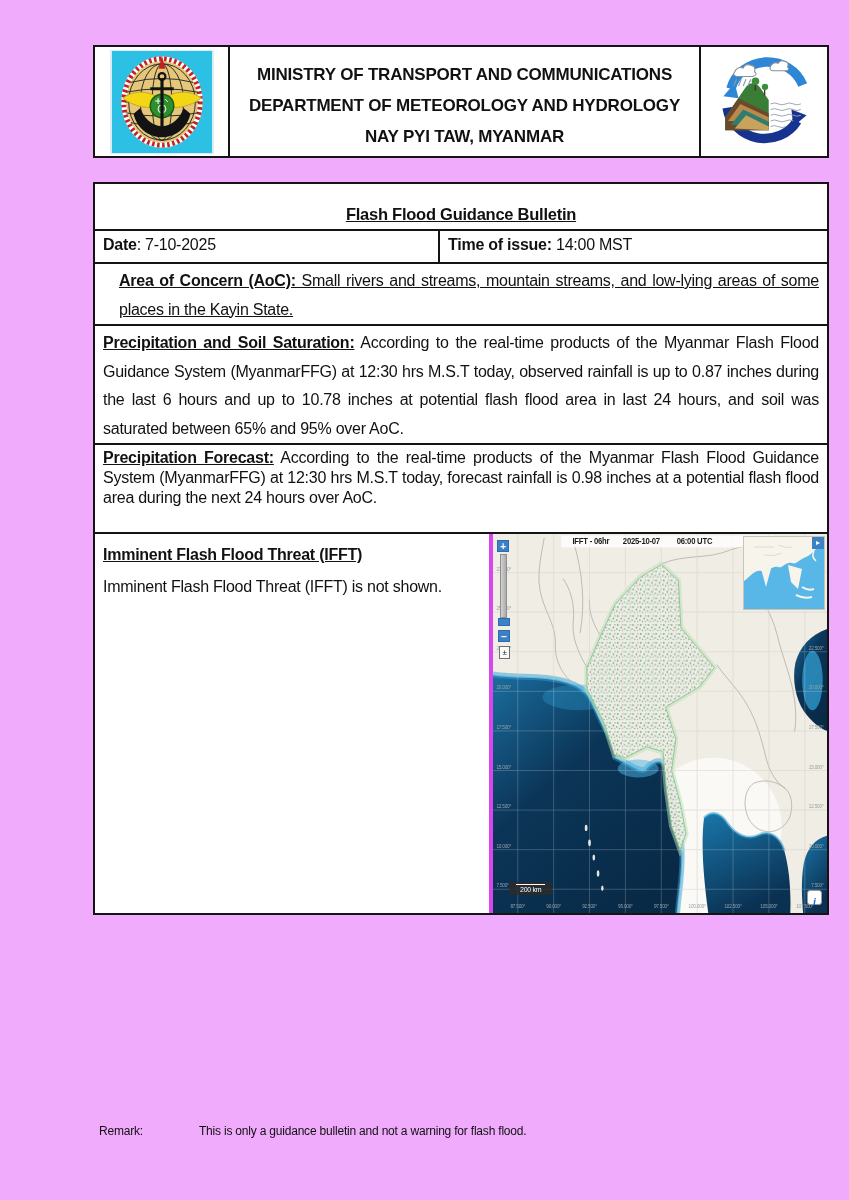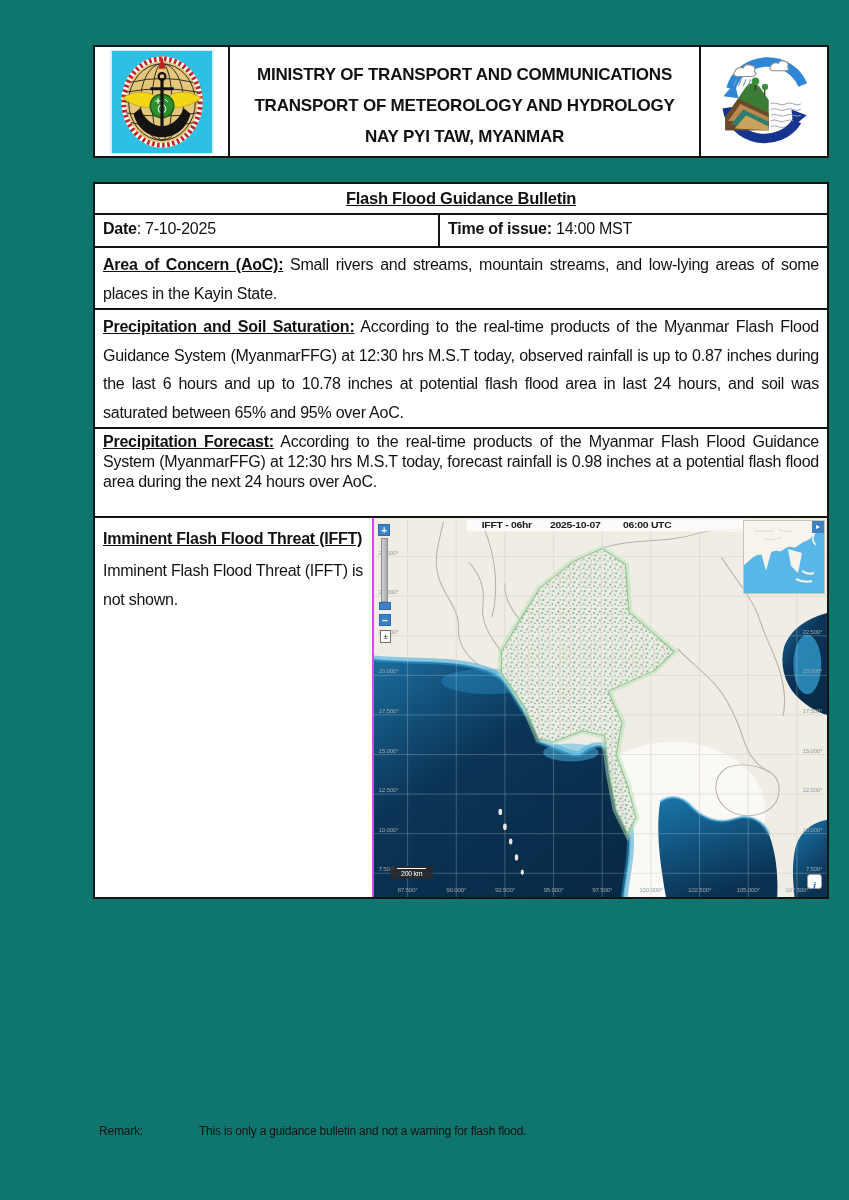--- a/index.html
+++ b/index.html
@@ -1,45 +1,45 @@
 <!DOCTYPE html>
 <html><head>
 <meta charset="utf-8">
 <style>
   html,body{margin:0;padding:0;background:#ffffff;width:849px;height:1200px;overflow:hidden;
             font-family:"Liberation Sans",sans-serif;color:#111;}
-  .page{position:absolute;inset:0;width:849px;height:1200px;background:#0f766e;}
+  .page{position:absolute;inset:0;width:849px;height:1200px;background:#f0abfc;}
 
   
   .header-box{position:absolute;left:93px;top:45px;width:736px;height:113px;
               border:2px solid #141414;box-sizing:border-box;display:flex;background:#fff;}
   .hcell-logo-left{width:135px;border-right:2px solid #141414;box-sizing:border-box;
                    display:flex;align-items:center;justify-content:center;}
   .hcell-text{flex:1;text-align:center;padding-top:12px;}
   .hcell-text .hline{font-weight:bold;font-size:17px;line-height:31px;letter-spacing:-0.2px;}
   .hcell-logo-right{width:128px;border-left:2px solid #141414;box-sizing:border-box;
                     display:flex;align-items:center;justify-content:center;}
 
   
   .main-table{position:absolute;left:93px;top:182px;width:736px;border:2px solid #141414;
               box-sizing:border-box;background:#fff;}
   .row{border-top:2px solid #141414;box-sizing:border-box;font-size:16px;letter-spacing:-0.25px;}
-  .row:first-child{border-top:none;}
+  .row:first-child{border-top:none;margin-top:16px;}
   .row-title{height:29px;text-align:center;font-weight:bold;font-size:16.5px;line-height:28px;}
   .row-title .u{text-decoration:underline;}
   .row-date{height:33px;display:flex;}
   .cell-date{width:345px;border-right:2px solid #141414;box-sizing:border-box;padding:5px 0 0 8px;}
   .cell-time{flex:1;padding:5px 0 1px 8px;}
   .lbl{font-weight:bold;}
   .lbl-u{font-weight:bold;text-decoration:underline;}
-  .row-aoc{height:62px;padding:3px 8px 0 8px;line-height:28.5px;text-align:justify;}
+  .row-aoc{height:62px;padding:3px 8px 0 24px;line-height:28.5px;text-align:justify;text-decoration:underline;}
   .row-ps{height:119px;padding:3px 8px 0 8px;line-height:28.5px;text-align:justify;}
   .row-pf{height:89px;padding:3px 8px 0 8px;line-height:20px;text-align:justify;}
   .row-ifft{height:381px;display:flex;}
-  .cell-ifft-text{width:279px;border-right:2px solid #d946ef;box-sizing:border-box;
+  .cell-ifft-text{width:398px;border-right:4px solid #d946ef;box-sizing:border-box;
                   padding:6px 9px 0 8px;line-height:29px;}
   .cell-ifft-text .heading{font-weight:bold;text-decoration:underline;}
   .cell-ifft-text p{margin:3px 0 0 0;text-align:justify;}
 
   
   .cell-map{flex:1;position:relative;overflow:hidden;background:#f0ede4;}
   .cell-map svg.basemap{position:absolute;left:0;top:0;width:100%;height:100%;}
   .map-zoom{position:absolute;left:4px;top:6px;width:14px;}
   .zbtn{width:12px;height:12px;background:#3d80c4;border:1px solid #2b6cb0;color:#fff;
         font-size:10px;line-height:11px;text-align:center;font-weight:bold;box-sizing:border-box;}
@@ -100,21 +100,21 @@
         <g>
           <circle cx="52" cy="27" r="3.5" fill="none" stroke="#131313" stroke-width="2.2"></circle>
           <rect x="50.4" y="30" width="3.2" height="48" fill="#131313"></rect>
           <rect x="40" y="38" width="24" height="3" fill="#131313"></rect>
           <path d="M52,78 C42,77 33,69 30,59 L23,65 C26,79 38,89 52,89 C66,89 78,79 81,65 L74,59 C71,69 62,77 52,78 Z" fill="#131313"></path>
         </g>
       </svg>
     </div>
     <div class="hcell-text">
       <div class="hline">MINISTRY OF TRANSPORT AND COMMUNICATIONS</div>
-      <div class="hline">TRANSPORT OF METEOROLOGY AND HYDROLOGY</div>
+      <div class="hline">DEPARTMENT OF METEOROLOGY AND HYDROLOGY</div>
       <div class="hline">NAY PYI TAW, MYANMAR</div>
     </div>
     <div class="hcell-logo-right">
 
       <svg width="104" height="96" viewBox="0 0 110 100">
         <path d="M20,36 A40,38 0 0 1 96,32" fill="none" stroke="#2e86d6" stroke-width="10"></path>
         <path d="M24,30 L12,44 L28,46 Z" fill="#2e86d6"></path>
         <path d="M16,56 A40,38 0 0 0 90,70" fill="none" stroke="#16338f" stroke-width="10"></path>
         <path d="M86,76 L100,64 L84,58 Z" fill="#16338f"></path>
         <g>

